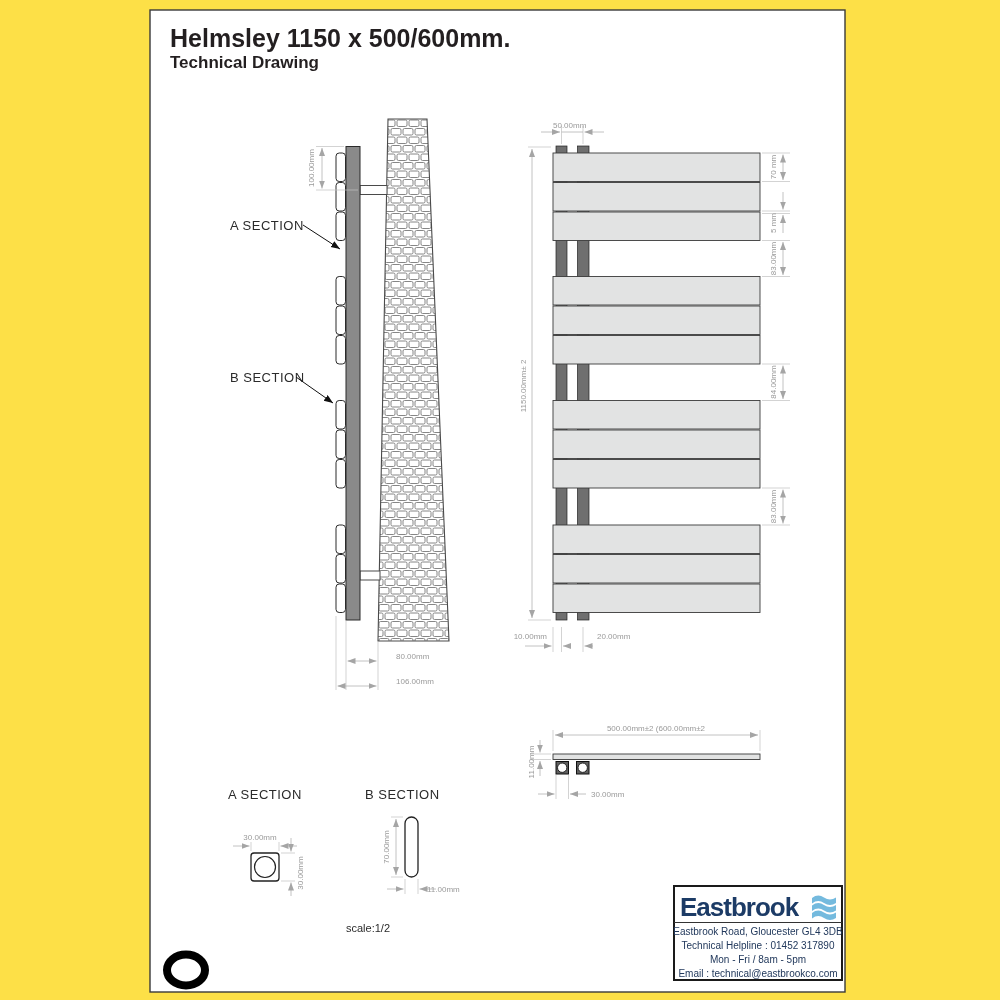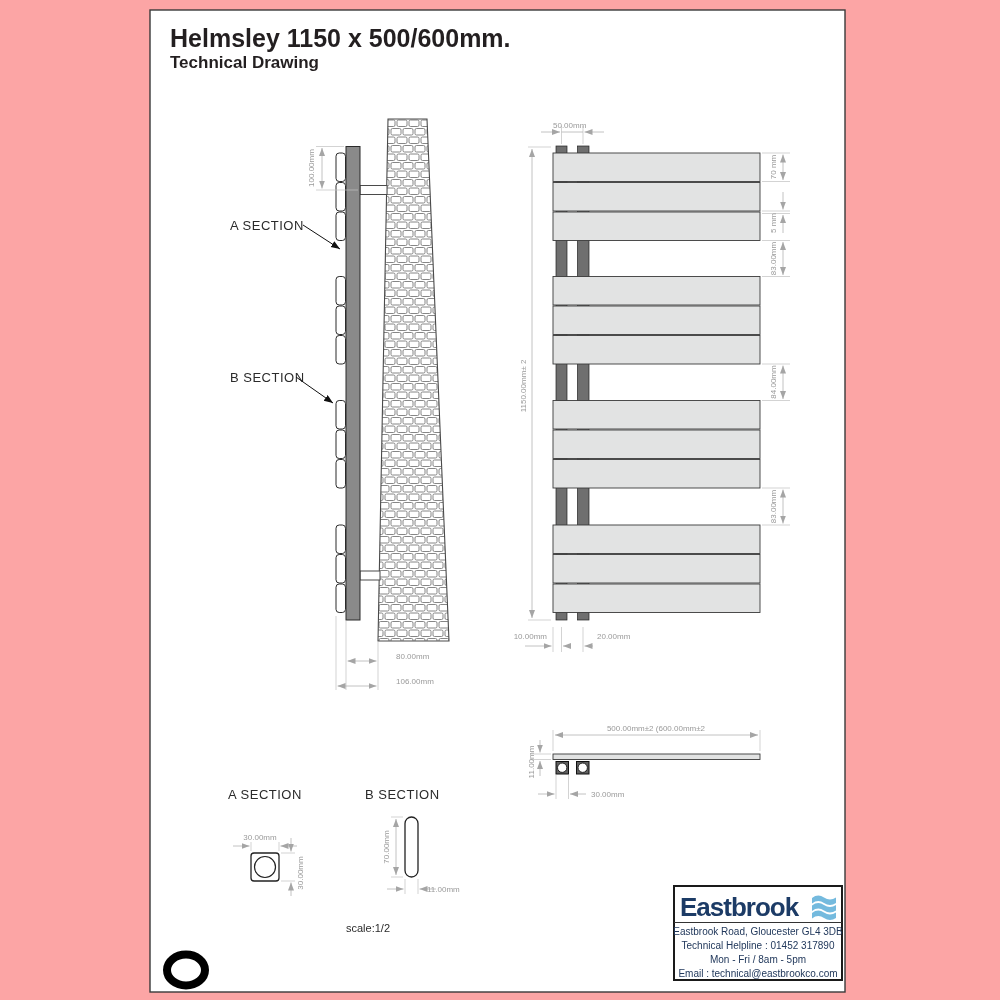--- a/index.html
+++ b/index.html
@@ -1,16 +1,16 @@
 <!DOCTYPE html>
 <html><head>
 <meta charset="utf-8">
 <style>
   html,body{margin:0;padding:0;background:#ffffff;}
-  #stage{position:relative;width:1000px;height:1000px;background:#fca5a5;
+  #stage{position:relative;width:1000px;height:1000px;background:#fde047;
          font-family:"Liberation Sans",sans-serif;}
   svg{position:absolute;left:0;top:0;}
   text{font-family:"Liberation Sans",sans-serif;}
   .dimtext{fill:#9a9a9a;font-size:8px;}
   .dimline{stroke:#b3b3b3;stroke-width:0.8;fill:none;}
   .extline{stroke:#c0c0c0;stroke-width:0.7;fill:none;}
   .seclabel{fill:#2b2b2b;font-size:13px;letter-spacing:0.5px;}
   .panel{fill:#e2e3e3;stroke:#3a3a3a;stroke-width:0.9;}
   .profile{fill:#ffffff;stroke:#2a2a2a;stroke-width:1;}
   .tube{fill:#6f6f6f;stroke:#222222;stroke-width:0.7;}

